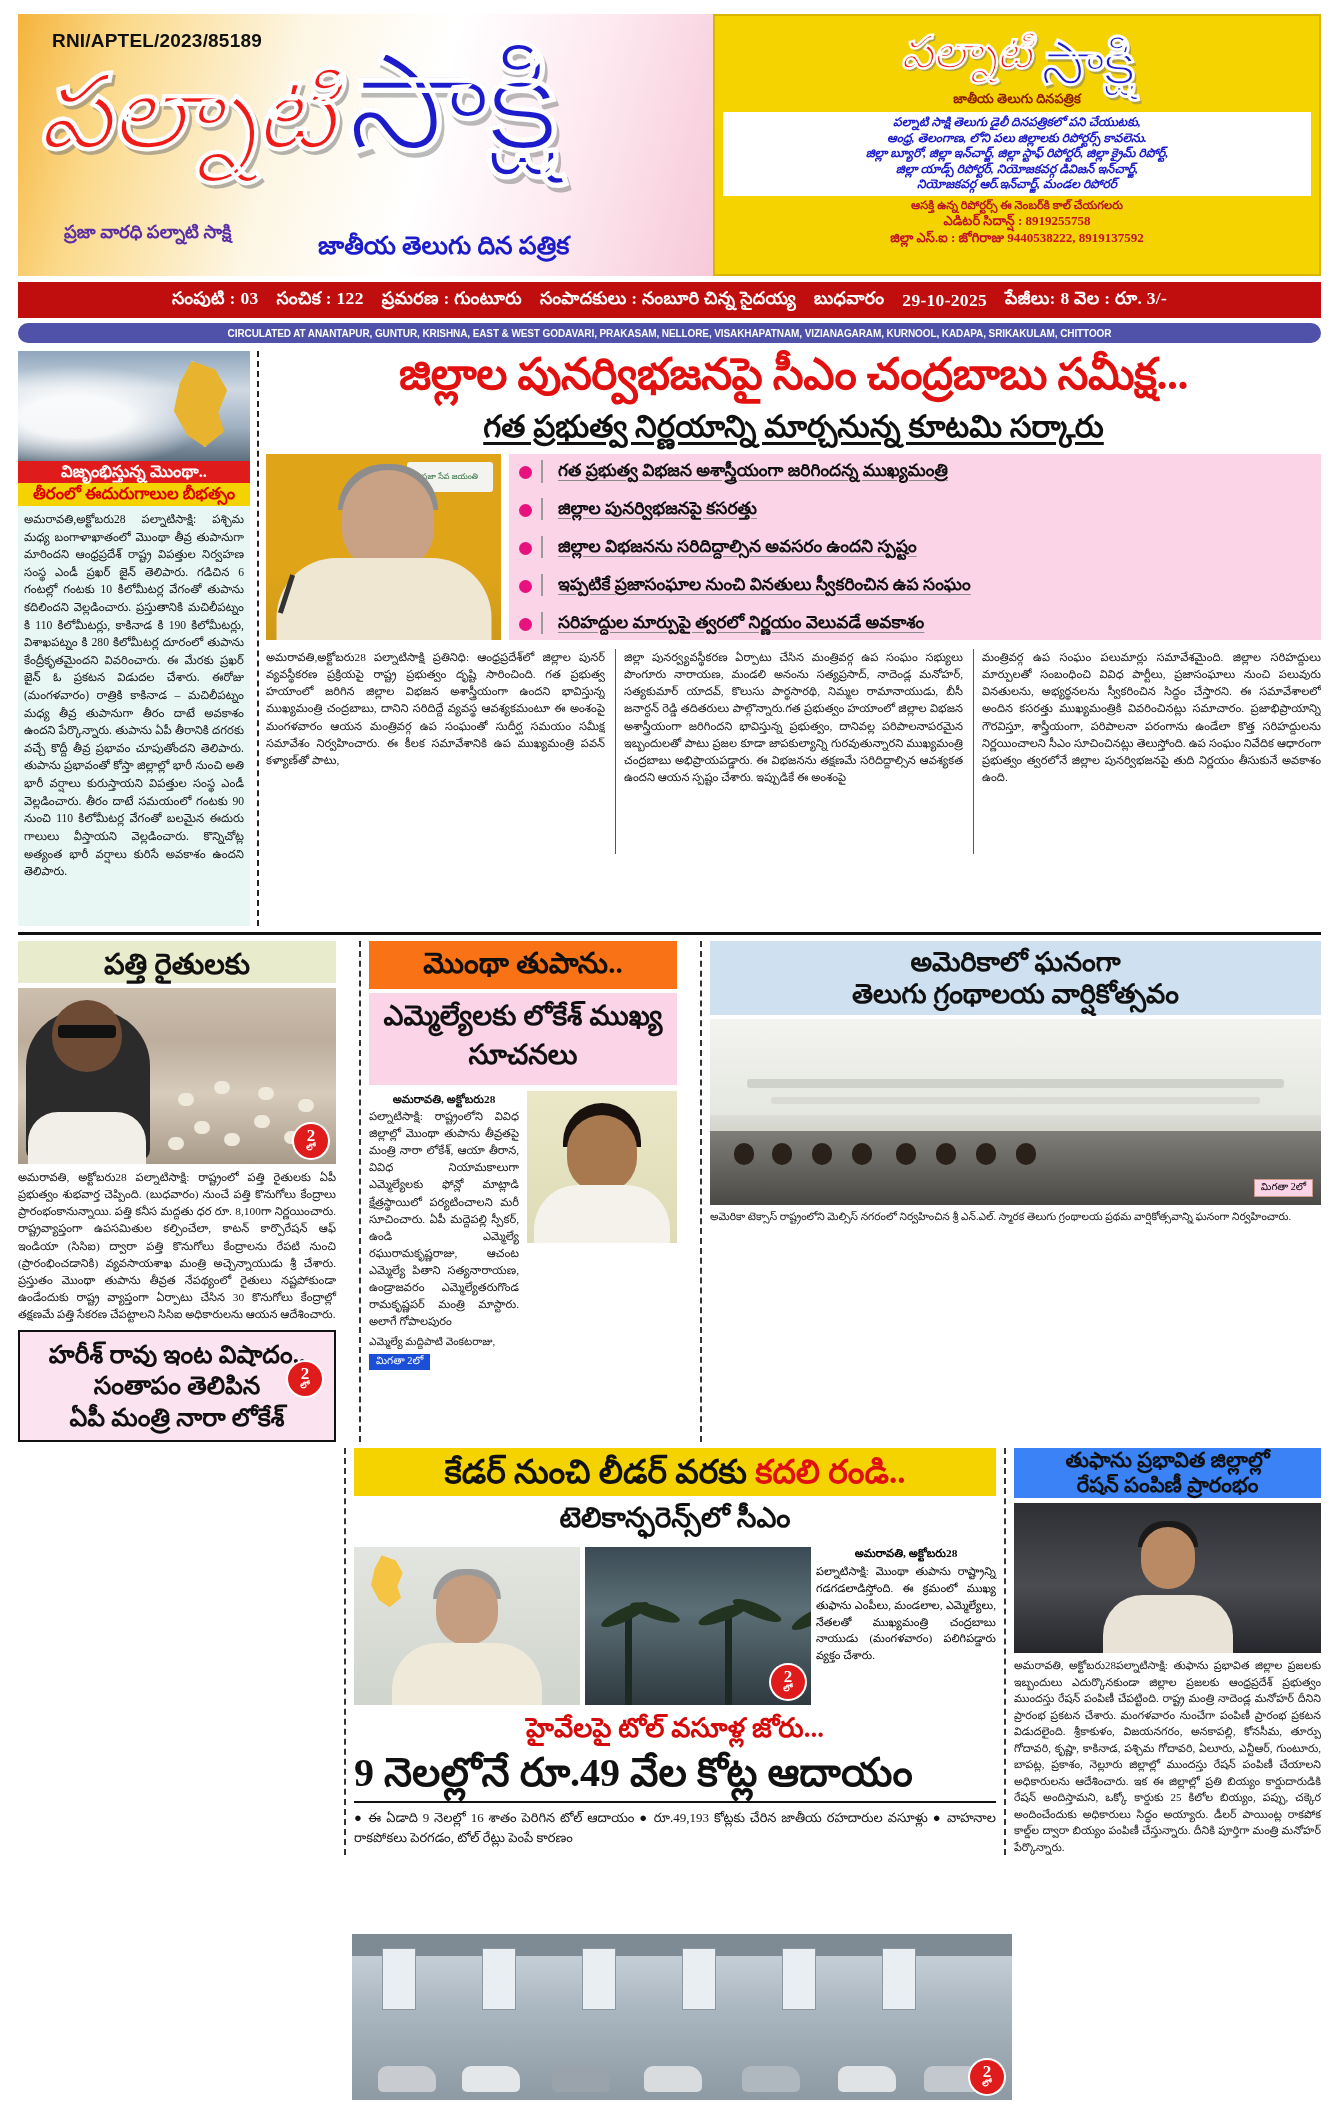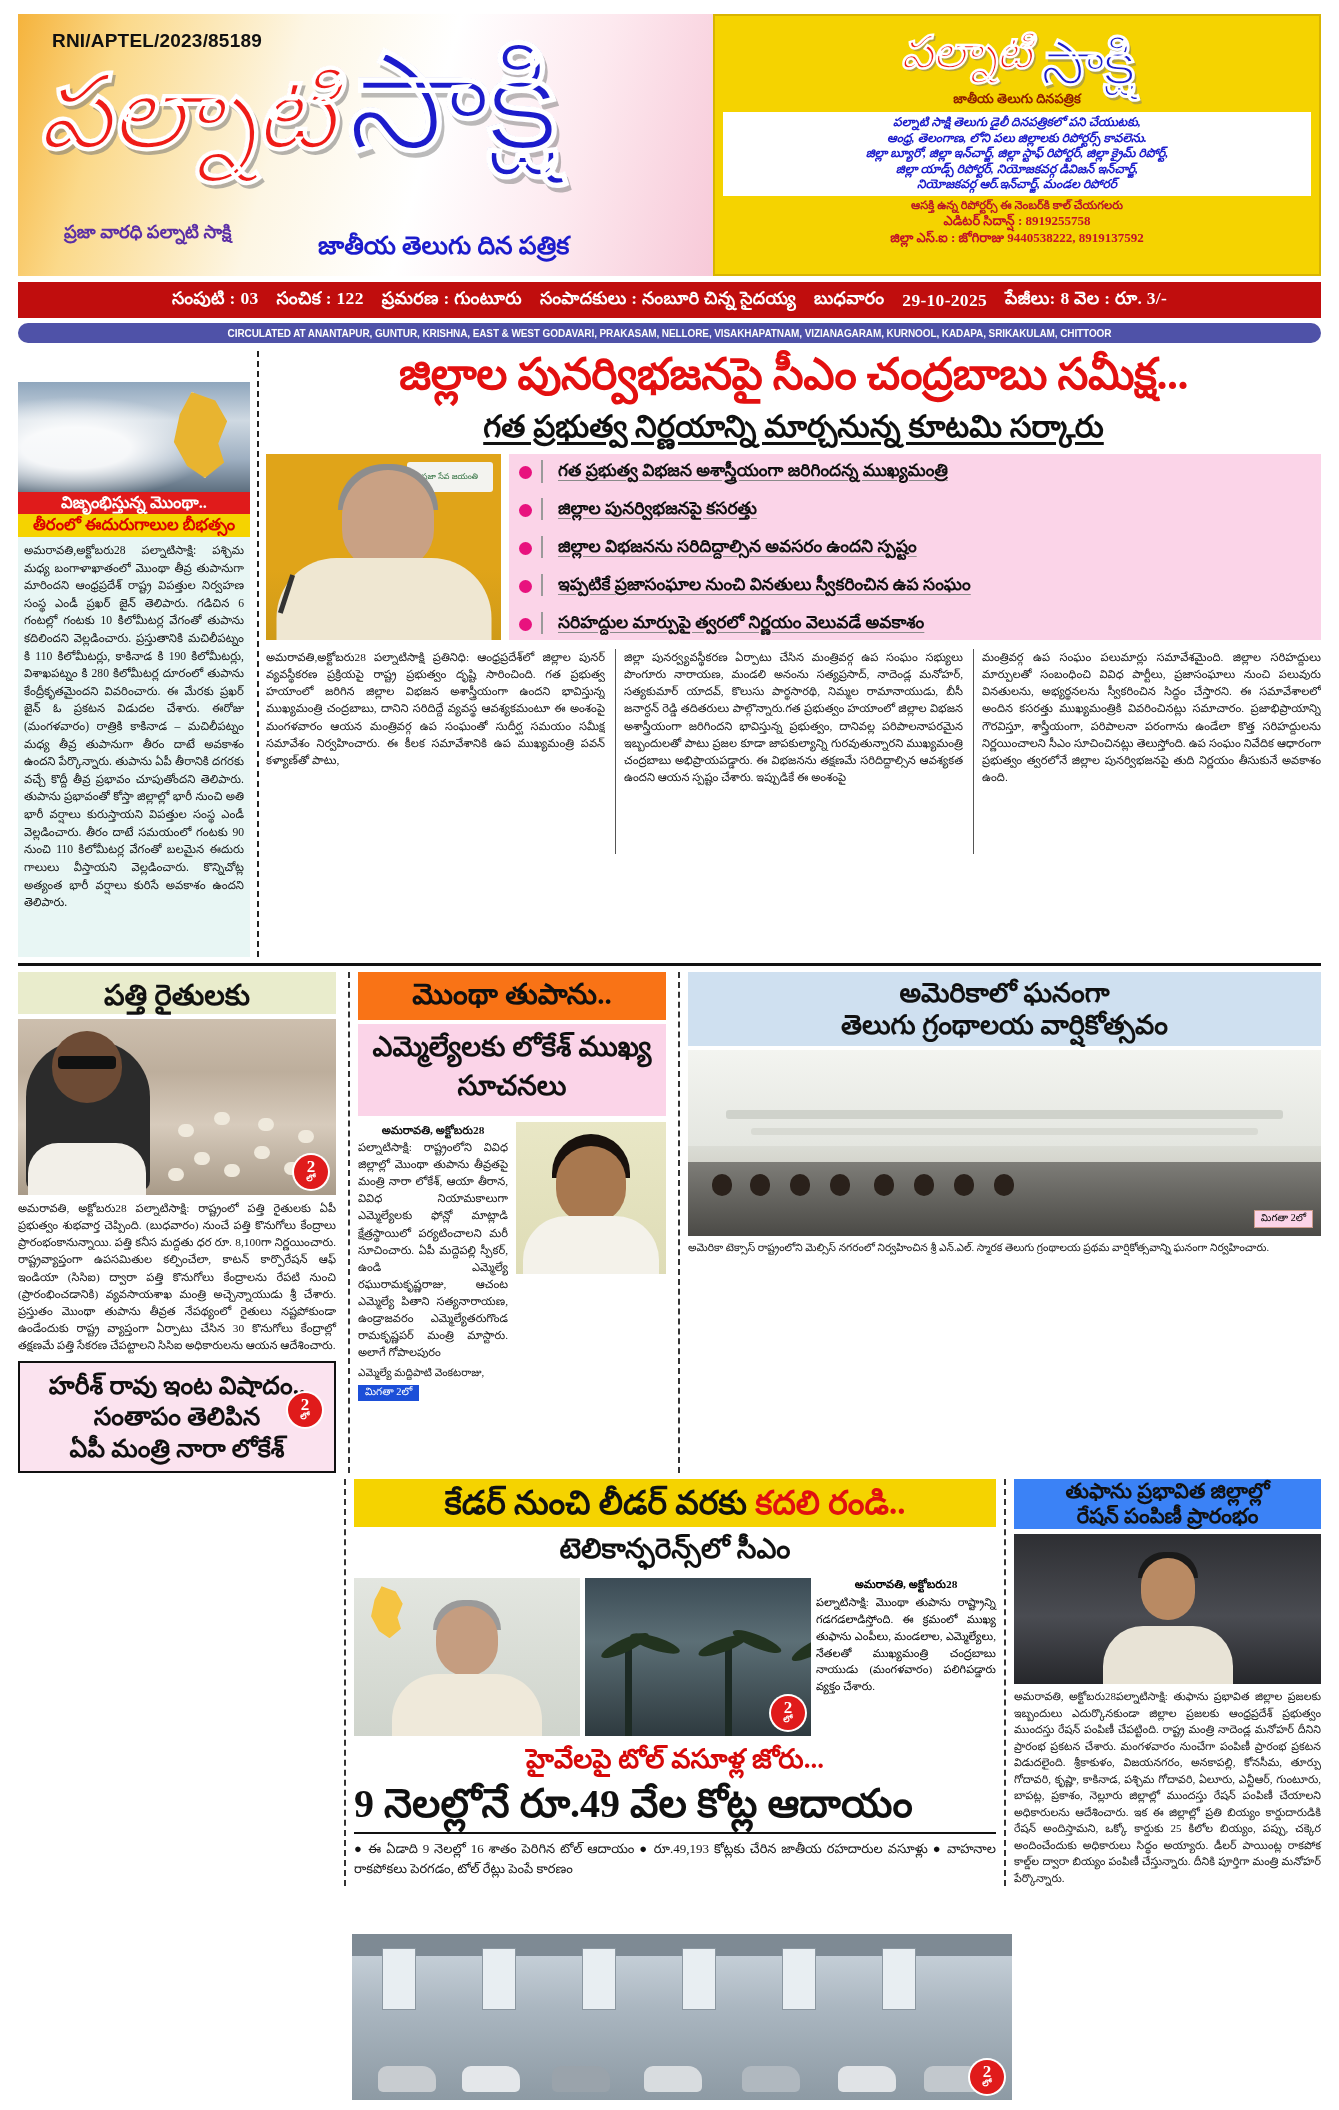--- a/index.html
+++ b/index.html
@@ -84,21 +84,21 @@
 
   .circbar {
     margin-top: 5px; background:#4f52a8; color:#fff; border-radius: 16px;
     height: 20px; display:flex; align-items:center; justify-content:center;
     font-size: 10px; font-weight:bold; letter-spacing:-.1px;
     font-family:"Liberation Sans", sans-serif;
   }
 
   
   .lead { display:flex; margin-top: 8px; }
-  .lead-left { flex: 0 0 232px; margin-top: 31px; }
+  .lead-left { flex: 0 0 232px; }
   .photo { background:#b9c7d6; position:relative; overflow:hidden; }
   .ph-storm {
     height: 110px;
     background:
       radial-gradient(ellipse at 25% 60%, rgba(255,255,255,.9) 0 22%, transparent 55%),
       linear-gradient(180deg,#8fa6bd 0%,#cfd9e2 35%,#9fb0c2 70%,#5d6e7e 100%);
   }
   .ph-storm .ap-map {
     position:absolute; right:14px; top:10px; width:74px; height:86px;
     background:#e8b430; clip-path: polygon(40% 0,72% 10%,88% 34%,76% 60%,84% 82%,58% 100%,34% 86%,16% 58%,24% 26%);
@@ -167,21 +167,21 @@
   .lcol {
     flex:1 1 0; font-size:11.4px; line-height:1.5; text-align:justify;
     color:#111; font-family:"Liberation Serif",serif; height:205px; overflow:hidden;
     border-left:1px solid #555; padding-left:8px;
   }
   .lcol:first-child { border-left:none; padding-left:0; }
 
   .hrule { border-top:3px solid #111; margin-top:6px; }
 
   
-  .mid3 { display:flex; margin-top:6px; gap:4px;justify-content:center; }
+  .mid3 { display:flex; margin-top:6px; gap:15px;justify-content:center; }
   .m-col { position:relative; }
   .m-a { flex:0 0 326px; padding-right:8px; }
   .m-b { flex:0 0 326px; padding:0 8px; border-left:2px dashed #333; }
   .m-c { flex:1 1 auto; padding-left:8px; border-left:2px dashed #333; }
 
   .bx-title-green {
     background:#e9eccc; text-align:center; font-family:"Liberation Serif",serif;
     font-weight:bold; color:#111; font-size:29px; line-height:1.18; padding:6px 2px 2px 2px;
   }
   .bx-title-green .l2 { color:#0a0a0a; font-size:31px; }

